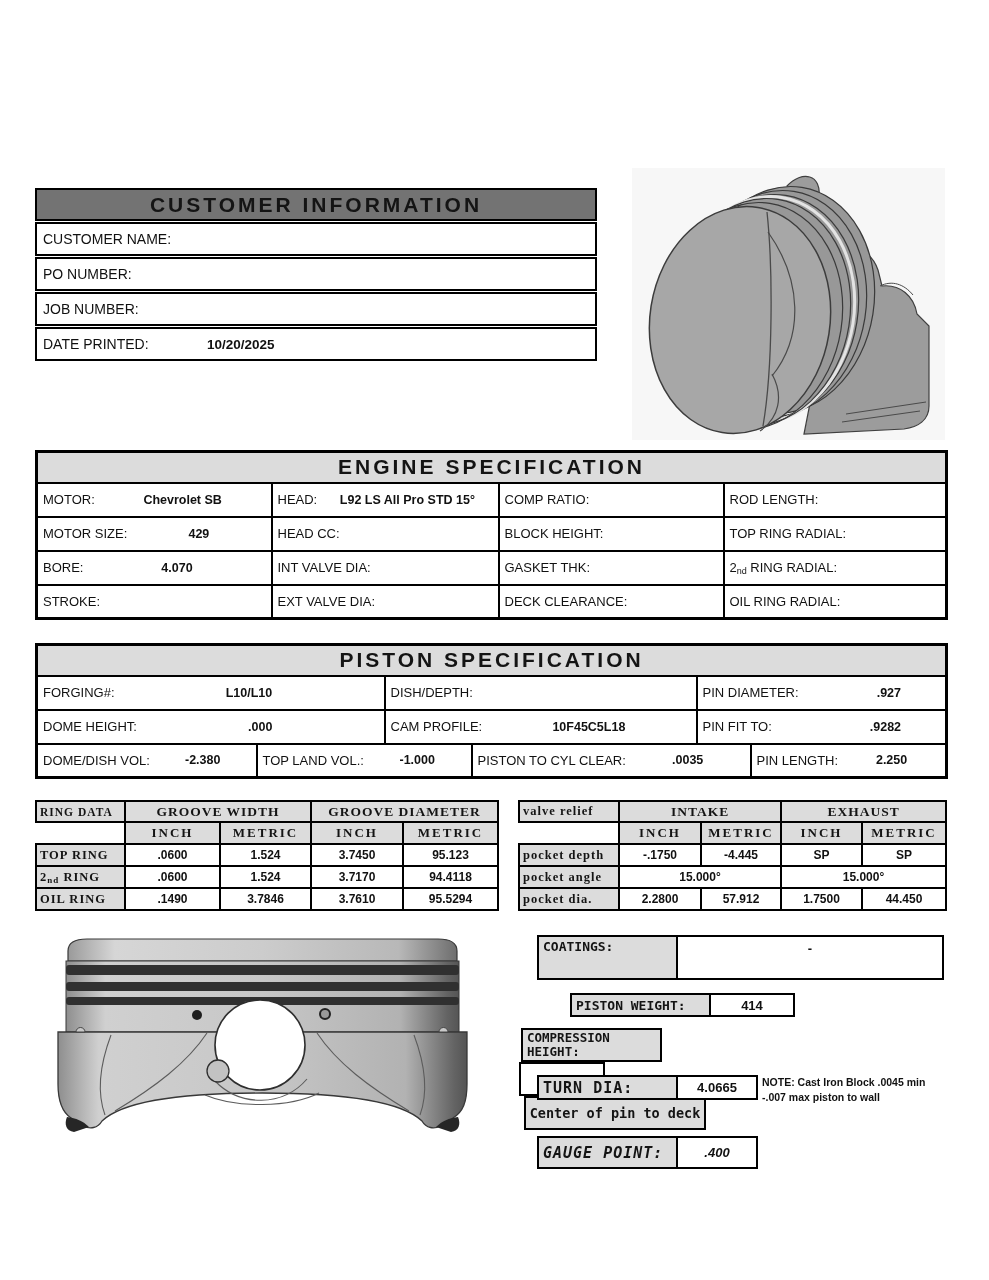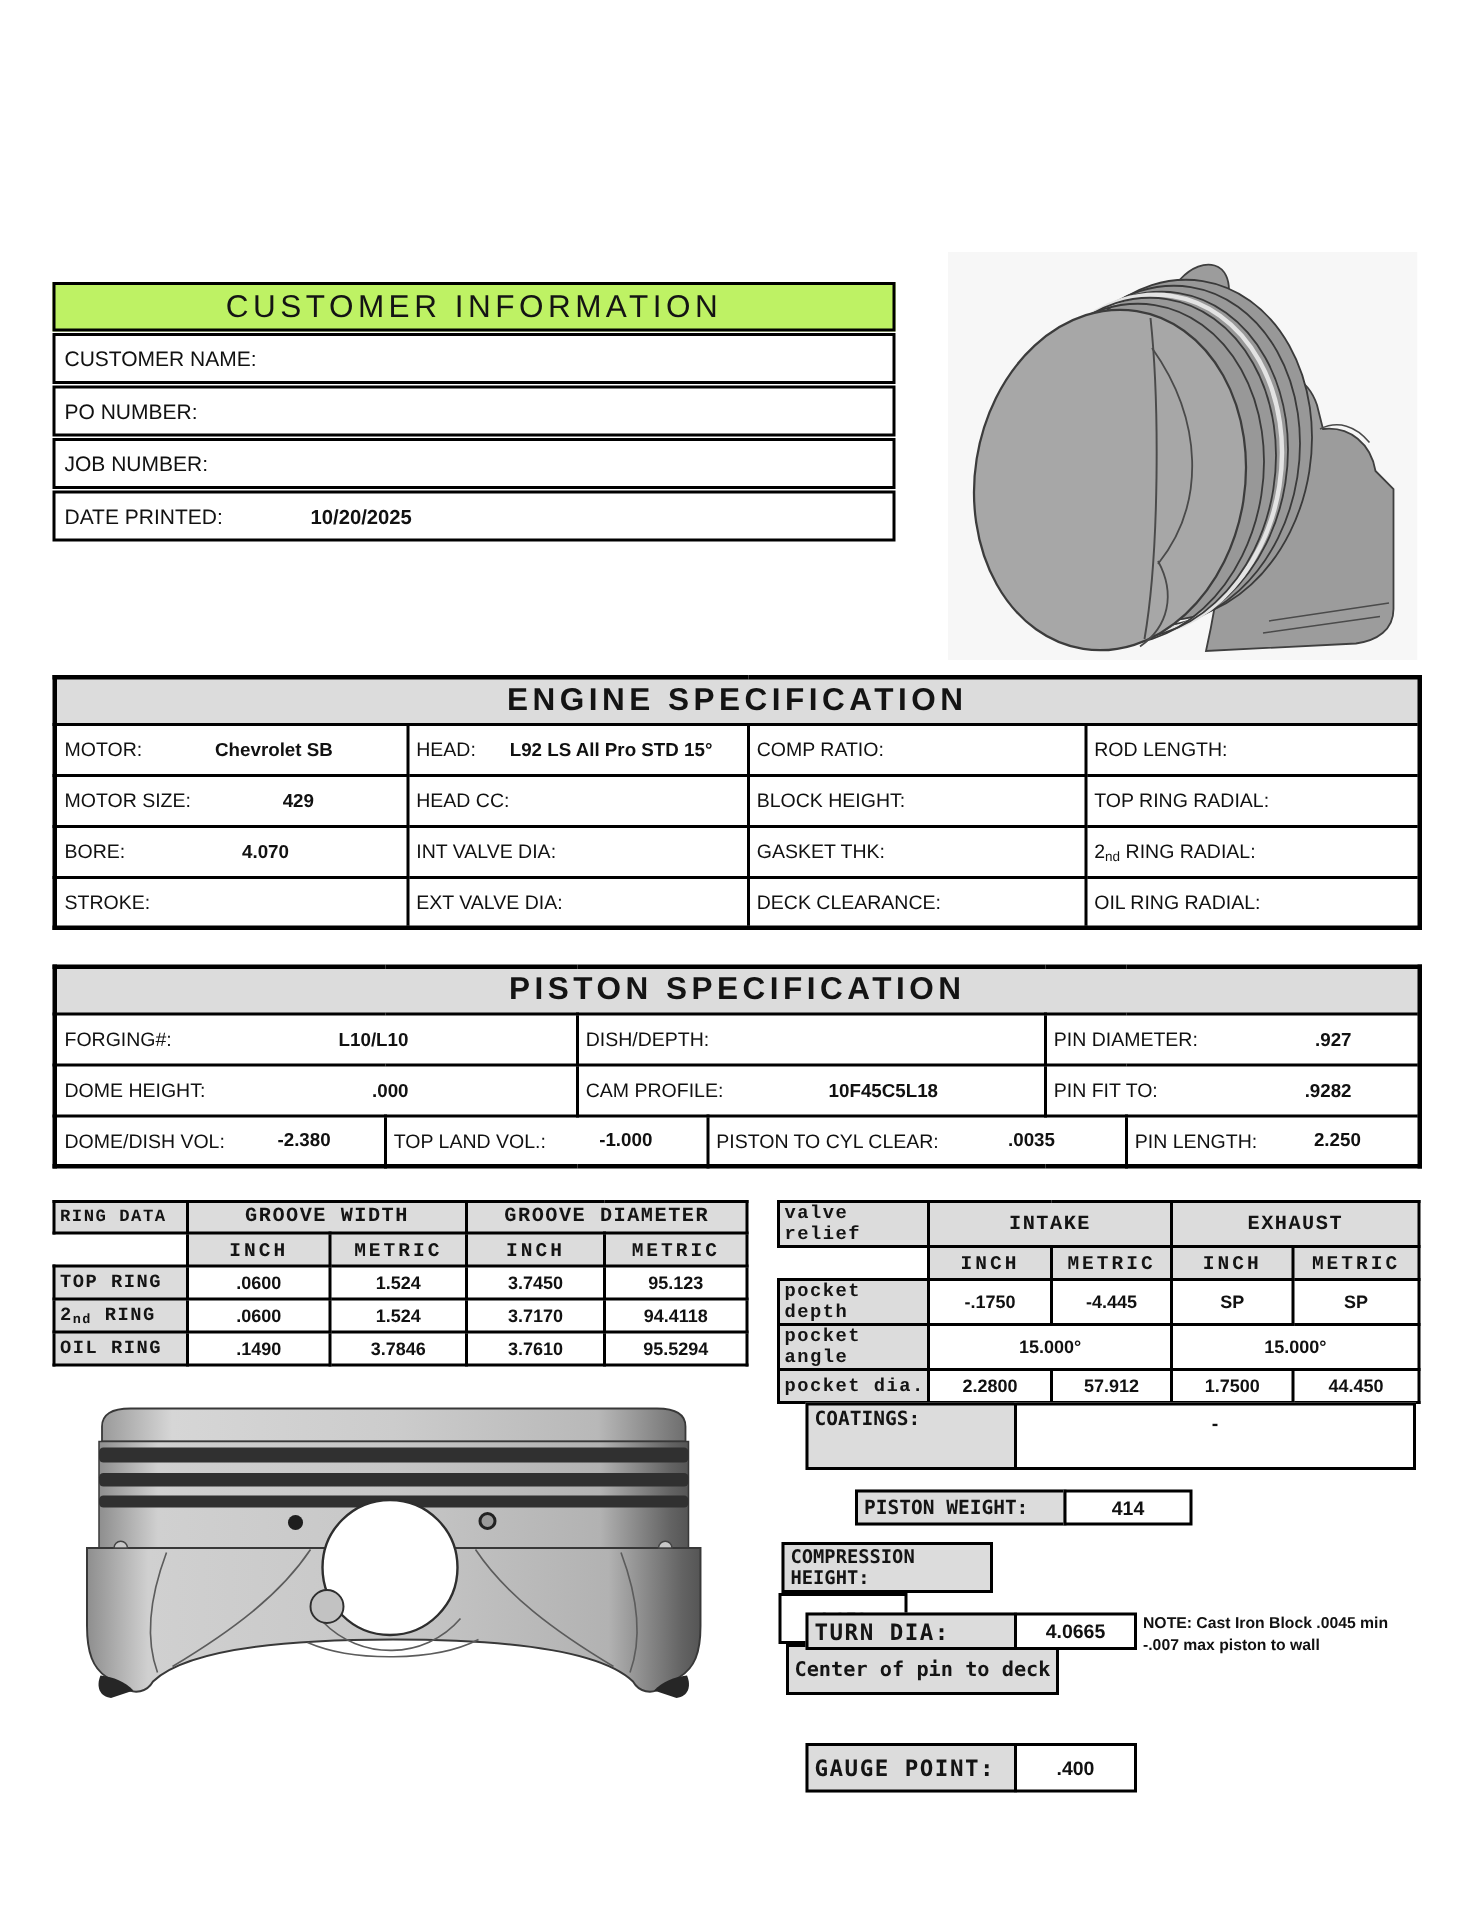--- a/index.html
+++ b/index.html
@@ -4,23 +4,23 @@
 <style>
   html,body{margin:0;padding:0;}
   body{
     width:989px;height:1280px;position:relative;background:#ffffff;
     font-family:"Liberation Sans", sans-serif;color:#111;
     -webkit-font-smoothing:antialiased;
   }
   .abs{position:absolute;}
   
   .sec-header{
-    background:#bef264;border:2px solid #000;box-sizing:border-box;
+    background:#737373;border:2px solid #000;box-sizing:border-box;
     display:flex;align-items:center;justify-content:center;
-    font-size:21px;font-weight:normal;letter-spacing:3px;color:#141414;
+    font-size:21px;font-weight:bold;letter-spacing:3px;color:#141414;
   }
   
   .ci-row{
     border:2px solid #000;box-sizing:border-box;background:#fff;
     display:flex;align-items:center;margin-top:1px;height:34px;padding-left:6px;
   }
   .ci-lbl{font-size:14px;width:164px;}
   .ci-val{font-size:13.5px;font-weight:bold;}
   
   table.spec{border-collapse:collapse;table-layout:fixed;border:3px solid #000;}
@@ -32,21 +32,21 @@
   .cell{display:flex;align-items:center;padding-left:5px;width:100%;box-sizing:border-box;}
   .lbl{font-size:13px;white-space:nowrap;}
   .val{flex:1;text-align:center;font-size:12.5px;font-weight:bold;white-space:nowrap;}
   .val.vright{text-align:right;padding-right:44px;}
   table.spec tr.r{height:34px;}
   .sub{font-size:9px;position:relative;top:2px;}
   
   table.data{border-collapse:collapse;table-layout:fixed;}
   table.data th,table.data td{border:2px solid #000;padding:0;box-sizing:border-box;}
   table.data th{
-    background:#dcdcdc;font-family:Liberation Mono, monospace;
+    background:#dcdcdc;font-family:Liberation Serif, serif;
     font-weight:bold;color:#141414;
   }
   table.data th.corner{font-size:11.5px;letter-spacing:1px;text-align:left;padding-left:3px;}
   table.data th.group{font-size:13.5px;letter-spacing:1px;text-align:center;}
   table.data th.subh{font-size:13px;letter-spacing:2px;text-align:center;}
   table.data th.rowlbl{font-size:12.5px;letter-spacing:1px;text-align:left;padding-left:3px;}
   table.data td{font-size:12px;font-weight:bold;text-align:center;background:#fff;font-family:"Liberation Sans", sans-serif;}
   table.data td.blank, table.data th.blank{border:none;background:#fff;}
   table.data tr{height:22px;}
   table.data tr.h1{height:21px;}
@@ -476,16 +476,16 @@
 
 <div class="widget abs" style="left:537px;top:1075px;">
   <div class="lblbox" style="width:141px;height:25px;font-size:15px;letter-spacing:1px;">TURN DIA:</div>
   <div class="valbox" style="width:82px;height:25px;">4.0665</div>
   <div class="notetext" style="width:185px;">
     <div>NOTE: Cast Iron Block .0045 min</div>
     <div>-.007 max piston to wall</div>
   </div>
 </div>
 
-<div class="widget abs" style="left:537px;top:1162px;">
+<div class="widget abs" style="left:537px;top:1136px;font-style:italic;">
   <div class="lblbox" style="width:141px;height:33px;font-size:15px;letter-spacing:1px;">GAUGE POINT:</div>
   <div class="valbox" style="width:82px;height:33px;">.400</div>
 </div>
 
 </body></html>

